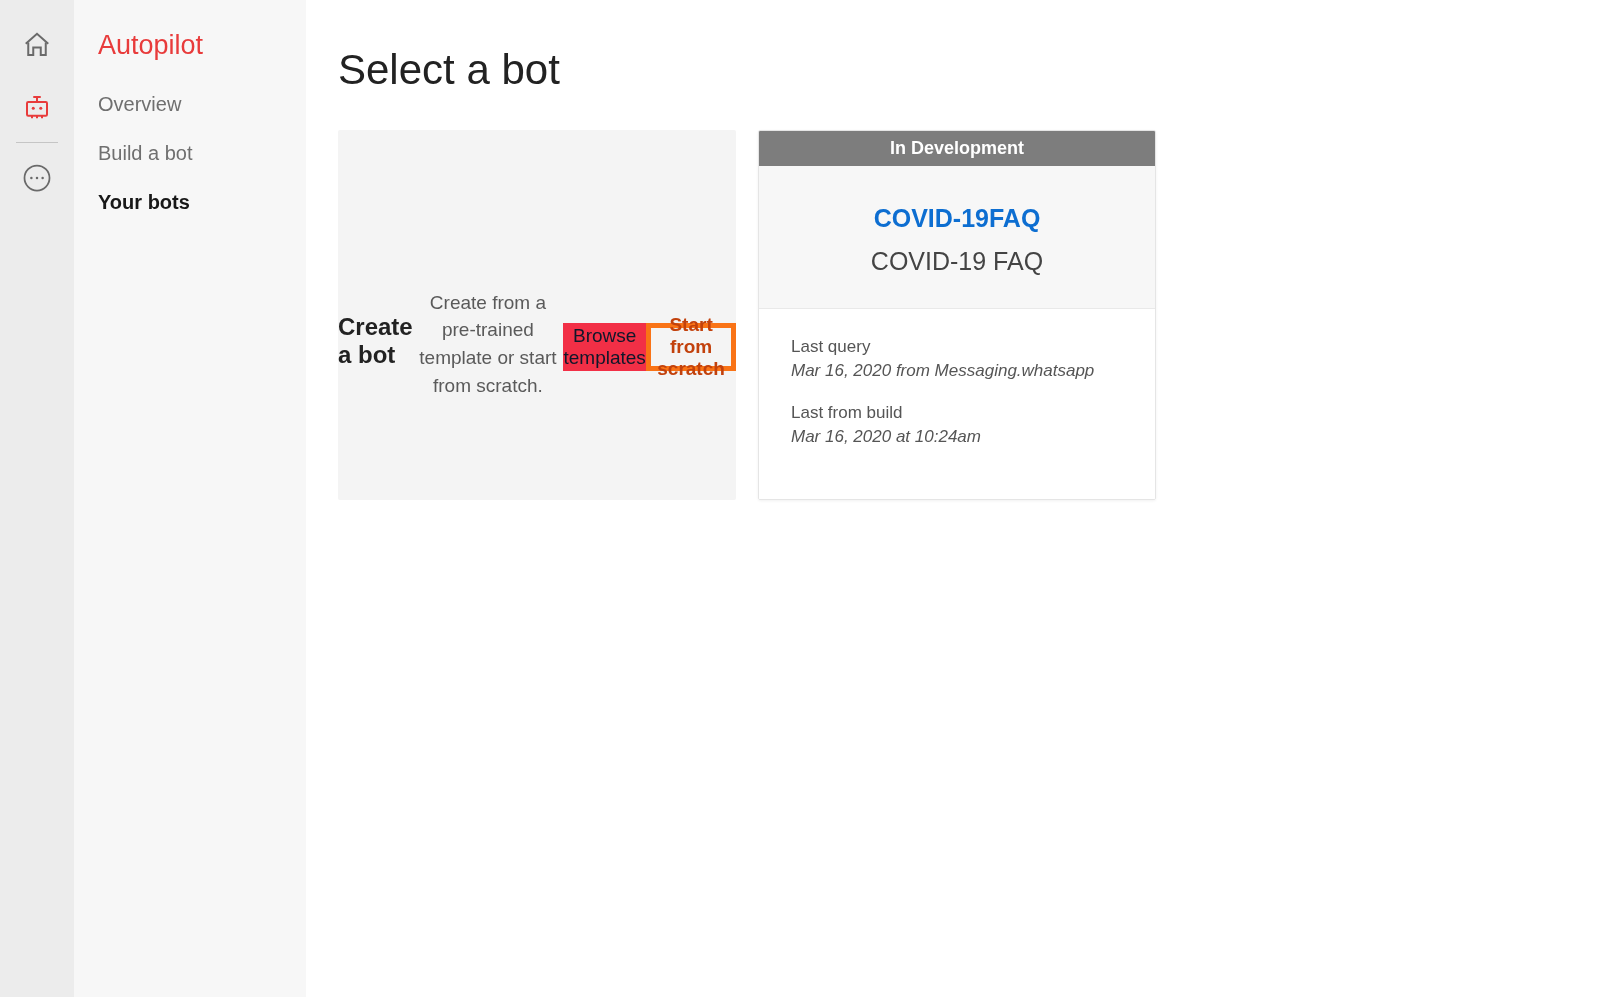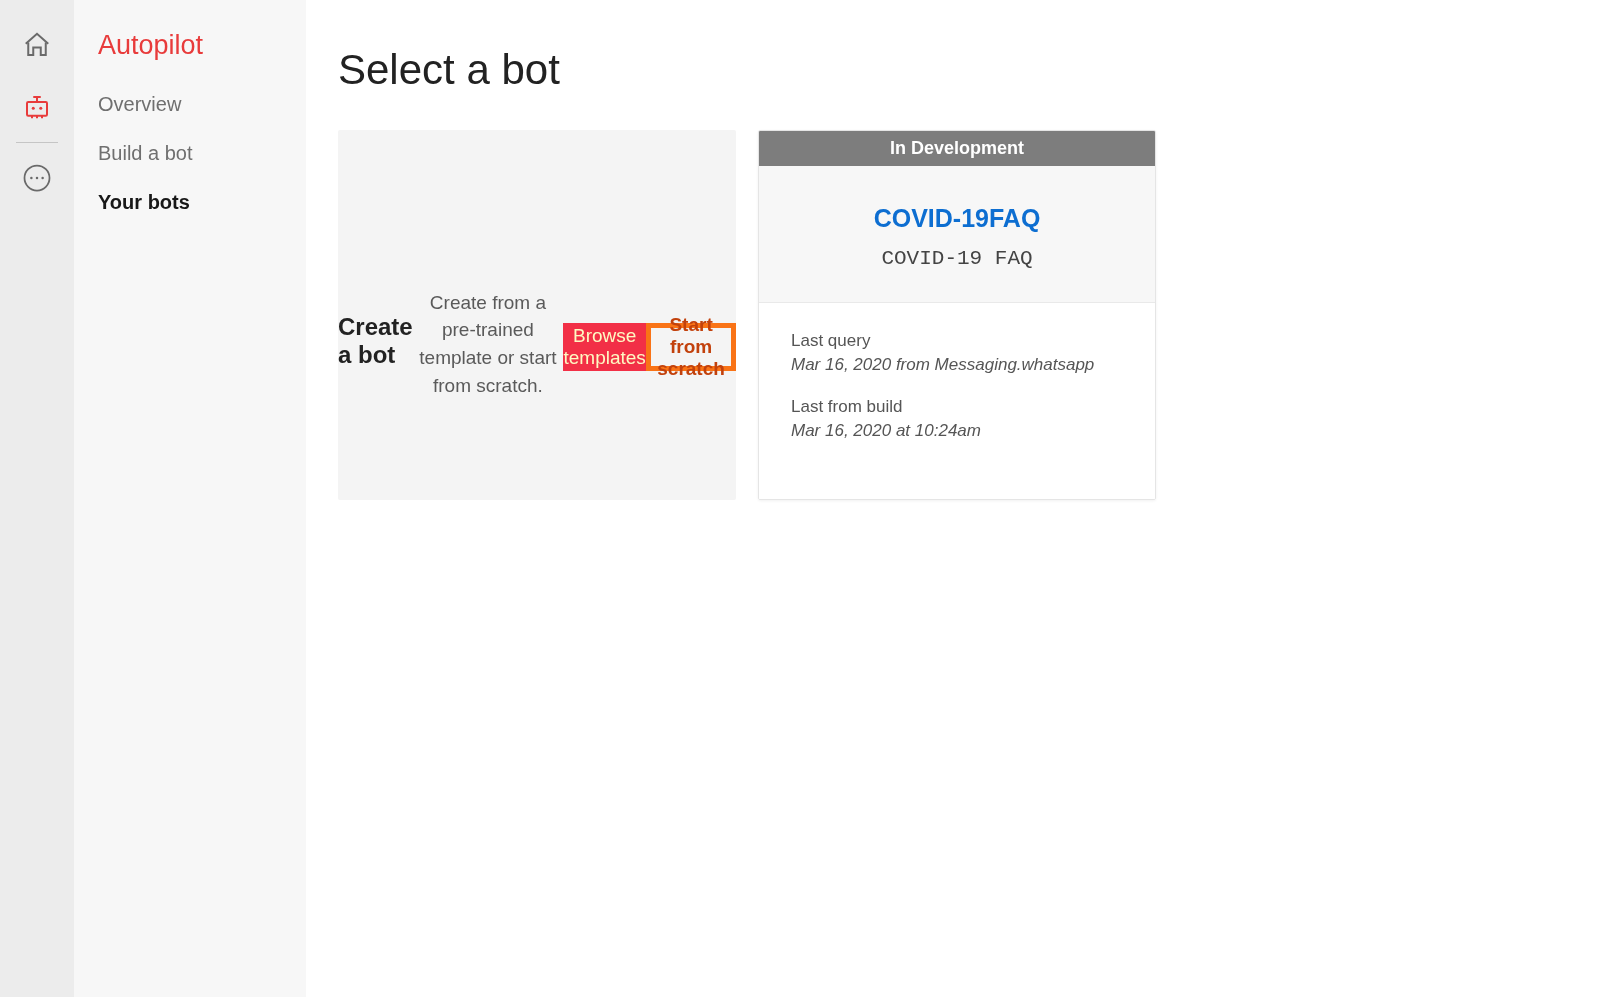--- a/index.html
+++ b/index.html
@@ -114,21 +114,21 @@
     height: 48px;
     font-size: 19px;
     display: flex;
     align-items: center;
     justify-content: center;
     cursor: pointer;
     margin-bottom: 8px;
   }
   .btn-primary {
     background: #f22f46;
-    color: #fef9c3;
+    color: #0f172a;
     border: none;
   }
   .btn-secondary {
     background: #f4f4f4;
     color: #c2410c;
     border: 5px solid #f97316;
     font-weight: bold;
   }
 
   
@@ -157,22 +157,21 @@
   }
   .bot-card .bot-name {
     color: #0d6ed1;
     font-size: 25px;
     font-weight: 600;
     margin-bottom: 14px;
     cursor: pointer;
   }
   .bot-card .bot-desc {
     color: #444;
-    font-size: 21px;
-    font-family: Liberation Mono, monospace;
+    font-size: 25px;
   }
   .bot-card .bot-body {
     padding: 28px 32px 0 32px;
     background: #fff;
     flex: 1;
   }
   .bot-card .meta-label {
     font-size: 17px;
     color: #555;
     margin-bottom: 4px;

